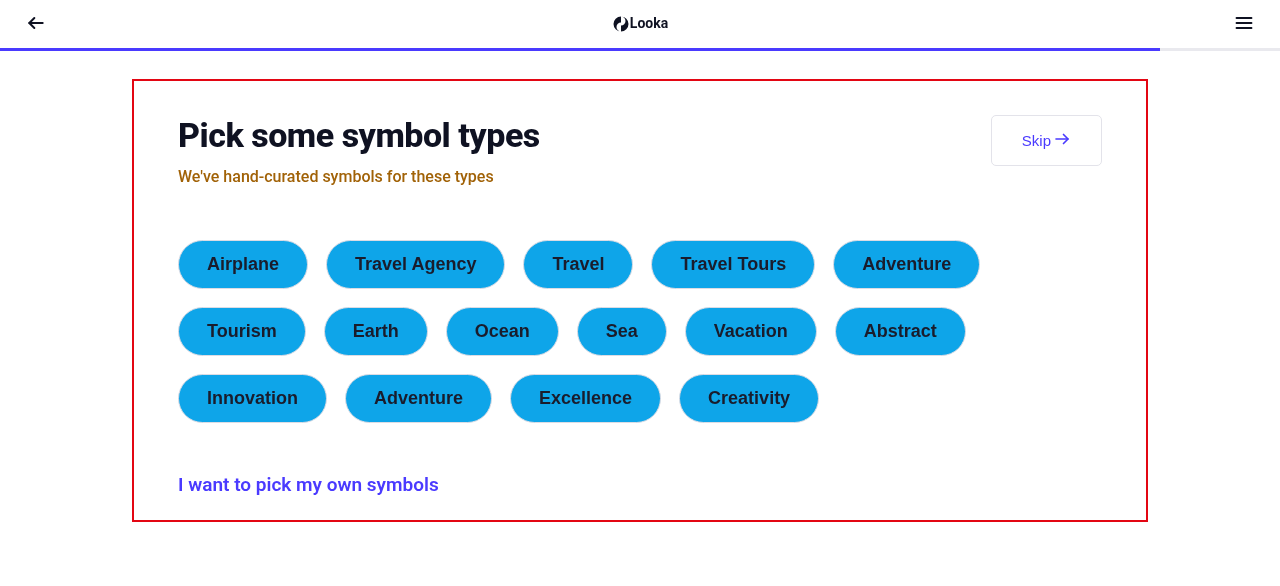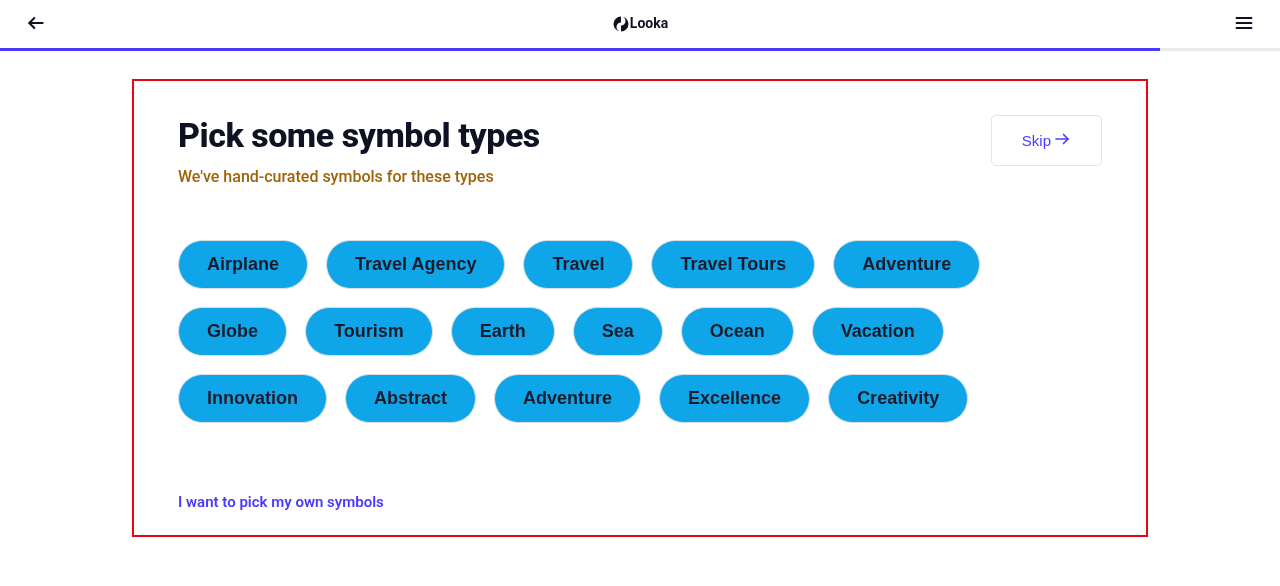--- a/index.html
+++ b/index.html
@@ -107,22 +107,22 @@
       background: #0ea5e9;
       border-radius: 999px;
       padding: 13px 28px;
       font-size: 18px;
       font-weight: 600;
       color: #1a1c2c;
       cursor: pointer;
       white-space: nowrap;
     }
     .own-symbols {
-      margin-top: 70px;
-      font-size: 15px;
+      margin-top: 50px;
+      font-size: 19px;
       font-weight: 600;
       color: #4a3aff;
       cursor: pointer;
       display: inline-block;
     }
   </style>
 </head>
 <body>
 
 <div class="header">
@@ -179,28 +179,27 @@
         </span>
       </button>
     </div>
 
     <div class="chips">
       <button class="chip">Airplane</button>
       <button class="chip">Travel Agency</button>
       <button class="chip">Travel</button>
       <button class="chip">Travel Tours</button>
       <button class="chip">Adventure</button>
-      <button class="chip">Globe</button>
       <button class="chip">Tourism</button>
       <button class="chip">Earth</button>
+      <button class="chip">Ocean</button>
       <button class="chip">Sea</button>
-      <button class="chip">Ocean</button>
       <button class="chip">Vacation</button>
+      <button class="chip">Abstract</button>
       <button class="chip">Innovation</button>
-      <button class="chip">Abstract</button>
       <button class="chip">Adventure</button>
       <button class="chip">Excellence</button>
       <button class="chip">Creativity</button>
     </div>
 
     <a class="own-symbols">I want to pick my own symbols</a>
   </div>
 </div>
 
 </body></html>

